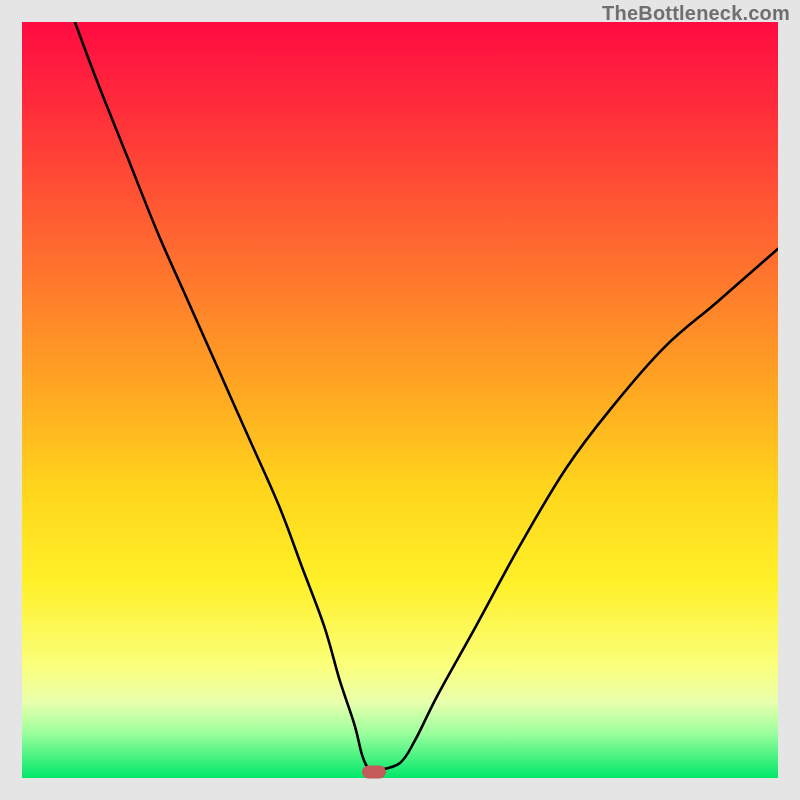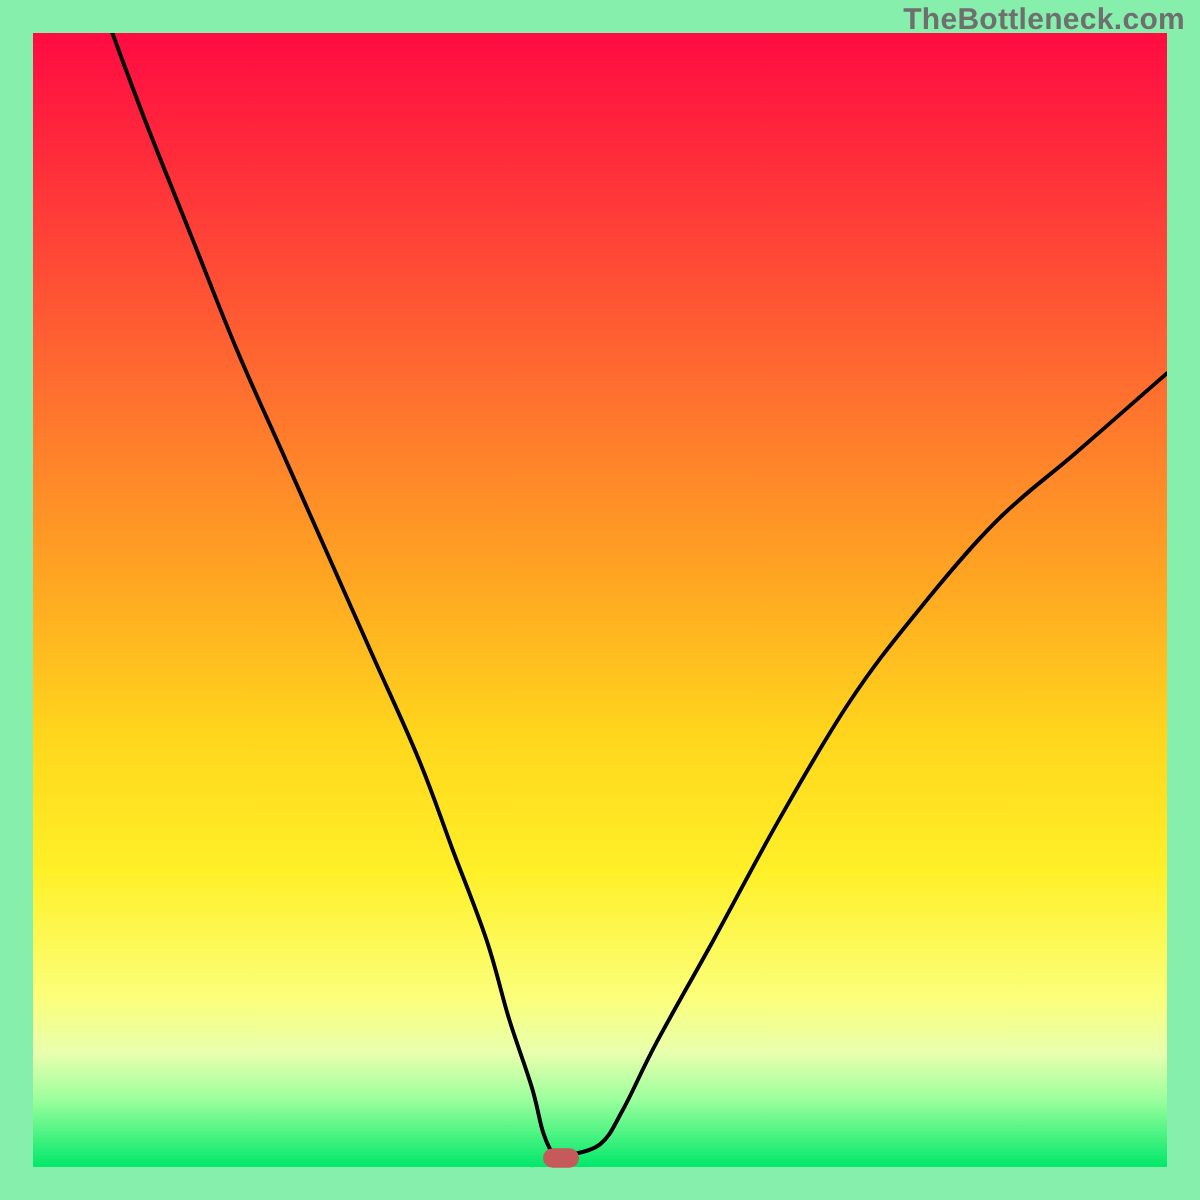--- a/index.html
+++ b/index.html
@@ -9,21 +9,21 @@
     height: 800px;
     background: #000;
     overflow: hidden;
   }
   .frame {
     position: absolute;
     left: 0;
     top: 0;
     width: 800px;
     height: 800px;
-    background: #86efac;
+    background: #e5e5e5;
   }
   .plot-area {
     position: absolute;
     left: 22px;
     top: 22px;
     width: 756px;
     height: 756px;
     
     background: linear-gradient(
       to bottom,

